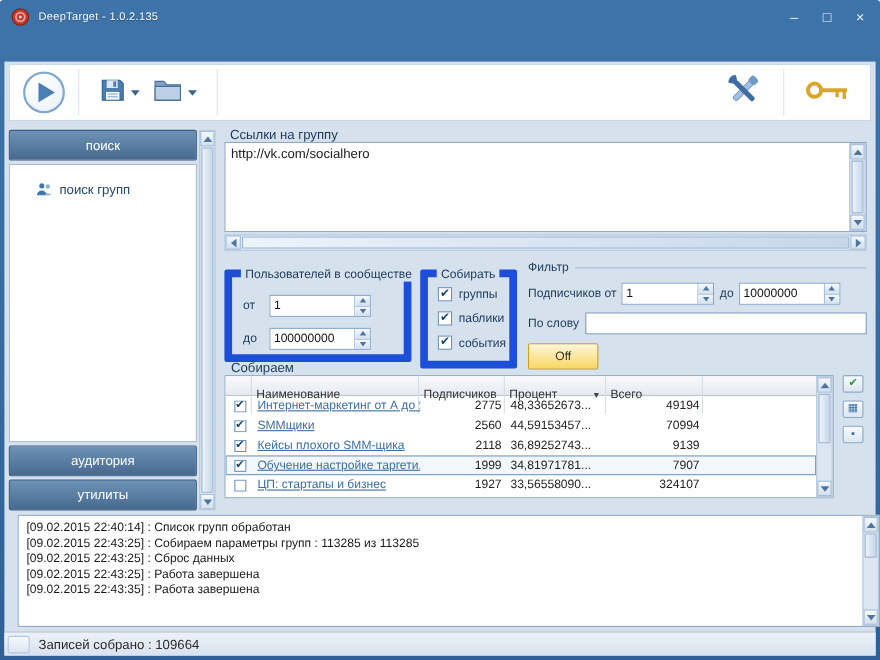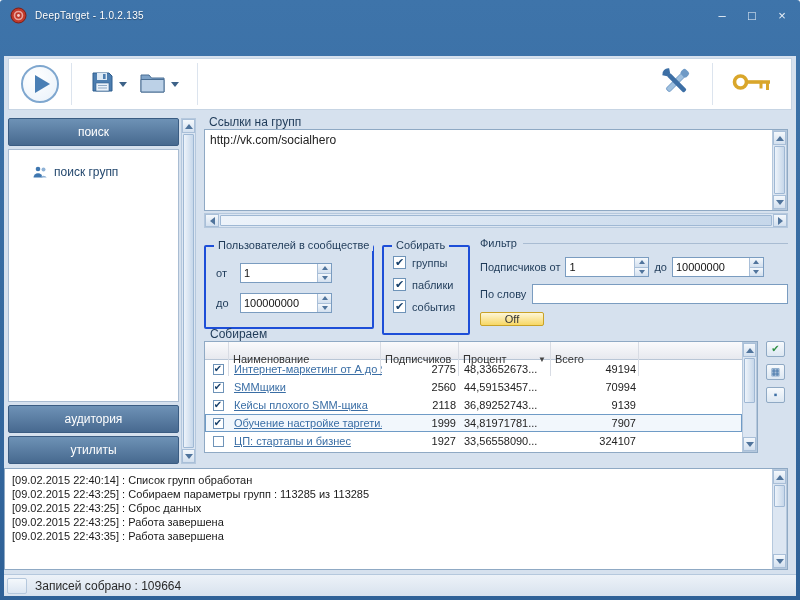--- a/index.html
+++ b/index.html
@@ -60,21 +60,21 @@
   .tri.left  { border-top:4px solid transparent; border-bottom:4px solid transparent; border-right:5px solid #50749C; }
   .tri.right { border-top:4px solid transparent; border-bottom:4px solid transparent; border-left:5px solid #50749C; }
   .side-vscroll { position:absolute; left:177px; top:62px; width:15px; height:346px; }
   
   .main { position:absolute; left:196px; top:56px; width:592px; height:352px; }
   .links-label { position:absolute; left:9px; top:3px; font-size:12px; color:#1E3A58; }
   .links-box { position:absolute; left:4px; top:17px; width:584px; height:82px; background:#fff; border:1px solid #8FA9C4; display:flex; }
   .links-content { flex:1; padding:3px 5px; font-size:12px; color:#222; }
   .links-vscroll { width:15px; }
   .links-hscroll { position:absolute; left:4px; top:101px; width:584px; height:15px; }
-  .gb { position:absolute; border:2px solid #1d4ed8; border-radius:2px; }
+  .gb { position:absolute; border:7px solid #1d4ed8; border-radius:2px; }
   .gb-title { position:absolute; top:-8px; left:8px; background:#D6E1EE; padding:0 4px; font-size:11px; color:#1E3A58; white-space:nowrap; }
   .gb-users { left:4px; top:133px; width:170px; height:84px; }
   .gb-collect { left:182px; top:133px; width:88px; height:90px; }
   .row-inline { display:flex; align-items:center; gap:6px; }
   .lbl { font-size:11px; color:#1E3A58; }
   .spin { display:flex; border:1px solid #7A9CC0; background:#fff; height:20px; }
   .spin input { border:0; outline:0; flex:1; min-width:0; font-family:"Liberation Sans",sans-serif; font-size:11px; padding:0 3px; color:#111; }
   .spin-btns { width:14px; display:flex; flex-direction:column; border-left:1px solid #A9BFD8; }
   .spin-btn { flex:1; display:flex; align-items:center; justify-content:center; background:linear-gradient(#F4F8FC,#D3E0EF); }
   .spin-btn + .spin-btn { border-top:1px solid #A9BFD8; }
@@ -82,21 +82,21 @@
   .spin-btn .tri.down { border-left-width:3px; border-right-width:3px; border-top-width:4px; }
   .cb { width:13px; height:13px; border:1px solid #6E93B8; background:#fff; display:inline-flex; align-items:center; justify-content:center;
     font-size:11px; line-height:1; color:#17406B; flex:none; }
   .collect-row { display:flex; align-items:center; gap:6px; margin:9px 0 0 9px; }
   .filter { position:absolute; left:280px; top:125px; width:308px; height:96px; }
   .filter-title-row { display:flex; align-items:center; gap:6px; }
   .filter-line { flex:1; height:1px; background:#A9BCD2; }
   .filter-row1 { display:flex; align-items:center; gap:5px; margin-top:8px; }
   .filter-row2 { display:flex; align-items:center; gap:6px; margin-top:7px; }
   .txt-input { height:20px; border:1px solid #7A9CC0; background:#fff; font-family:"Liberation Sans",sans-serif; font-size:11px; padding:0 3px; }
-  .off-btn { margin-top:8px; width:64px; height:14px; display:flex; align-items:center; justify-content:center;
+  .off-btn { margin-top:8px; width:64px; height:24px; display:flex; align-items:center; justify-content:center;
     background:linear-gradient(#FDF6D8,#F7D763); border:1px solid #C9A227; border-radius:2px; font-size:11px; color:#333; }
   .result-label { position:absolute; left:10px; top:215px; font-size:12px; color:#1E3A58; }
   .rtable { position:absolute; left:4px; top:229px; width:554px; height:112px; background:#fff; border:1px solid #8FA9C4; display:flex; }
   .tmain { flex:1; display:flex; flex-direction:column; overflow:hidden; }
   .thead { display:flex; height:18px; background:linear-gradient(#FAFAFC,#E7E9EF); border-bottom:1px solid #B9C6D6; }
   .th { font-size:11px; color:#333; display:flex; align-items:center; padding:17px 4px; border-right:1px solid #D8DCE4; overflow:hidden; white-space:nowrap; }
   .trow { display:flex; height:18px; align-items:center; border:1px solid transparent; }
   .trow.selected { border:1px solid #6F9BC6; background:#F2F7FC; }
   .td { font-size:11px; color:#222; padding:0 4px; overflow:hidden; white-space:nowrap; }
   .c-check { width:24px; display:flex; justify-content:center; flex:none; }
@@ -108,21 +108,21 @@
   .row-cb { width:11px; height:11px; font-size:10px; }
   .glink { color:#3A6EA5; text-decoration:underline; cursor:pointer; }
   .sort-ico { margin-left:auto; font-size:8px; color:#444; }
   .tvscroll { width:15px; }
   .act-btns { position:absolute; left:566px; top:229px; display:flex; flex-direction:column; gap:7px; }
   .act-btn { width:19px; height:16px; display:flex; align-items:center; justify-content:center;
     background:linear-gradient(#F7FAFD,#DCE7F2); border:1px solid #8FA9C4; border-radius:2px; font-size:10px; line-height:1; }
   .act-green { color:#2F8F43; }
   .act-blue { color:#3D6FA5; }
   
-  .log { position:absolute; left:0; top:412px; width:784px; height:102px; background:#fff; border:1px solid #8FA9C4; display:flex; }
+  .log { position:absolute; left:12px; top:412px; width:784px; height:102px; background:#fff; border:1px solid #8FA9C4; display:flex; }
   .log-lines { flex:1; padding:4px 7px; }
   .log-line { font-size:11px; color:#1A1A1A; line-height:14px; white-space:nowrap; }
   .log-vscroll { width:15px; }
   
   .statusbar { position:absolute; left:0; top:518px; width:792px; height:22px;
     background:linear-gradient(#EDF2F8,#D8E2EE); border-top:1px solid #B5C8DD; display:flex; align-items:center; }
   .status-grip { width:20px; height:16px; margin-left:3px; border:1px solid #B5C8DD; border-radius:2px; background:linear-gradient(#F4F8FC,#DCE6F2); }
   .status-text { font-size:12px; color:#2A2A2A; margin-left:8px; }
 </style>
 </head>
@@ -231,21 +231,21 @@
         </div>
       <div class="sb-track">
           <div class="sb-thumb" style="top:1px; bottom:1px;"></div>
         </div>
       <div class="sb-btn">
           <span class="tri down"></span>
         </div>
     </div>
 
     <div class="main">
-      <div class="links-label">Ссылки на групп</div>
+      <div class="links-label">Ссылки на группу</div>
       <div class="links-box">
         <div class="links-content">http://vk.com/socialhero</div>
         <div class="vscroll links-vscroll">
           <div class="sb-btn">
               <span class="tri up"></span>
             </div>
           <div class="sb-track">
               <div class="sb-thumb" style="top:1px; bottom:1px;"></div>
             </div>
           <div class="sb-btn">

